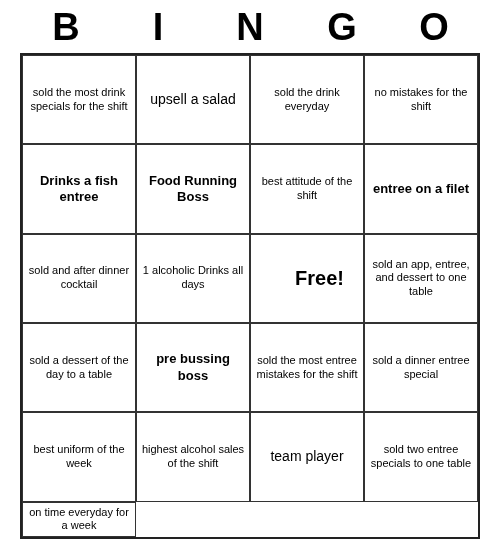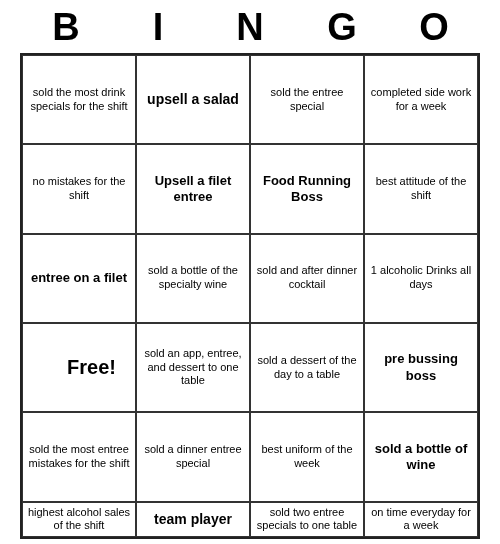--- a/index.html
+++ b/index.html
@@ -40,21 +40,21 @@
       align-items: center;
       justify-content: center;
       text-align: center;
       padding: 3px;
       font-size: 11px;
       line-height: 1.25;
       background: #fff;
     }
     .cell.large-text {
       font-size: 14px;
-      font-weight: bold;
+      font-weight: normal;
     }
     .cell.free {
       font-size: 20px;
       font-weight: bold;
       padding-left: 28px;
     }
     .cell.bold {
       font-weight: bold;
       font-size: 13px;
     }
@@ -66,35 +66,32 @@
 <span>B</span>
     <span>I</span>
     <span>N</span>
     <span>G</span>
     <span>O</span>
   </div>
 
 <div id="bingo-grid">
 <div class="cell">sold the most drink specials for the shift</div>
     <div class="cell large-text">upsell a salad</div>
-    <div class="cell">sold the entree special</div>
-    <div class="cell">completed side work for a week</div>
+    <div class="cell">sold the drink everyday</div>
     <div class="cell">no mistakes for the shift</div>
-    <div class="cell bold">Upsell a filet entree</div>
+    <div class="cell bold">Drinks a fish entree</div>
     <div class="cell bold">Food Running Boss</div>
     <div class="cell">best attitude of the shift</div>
     <div class="cell bold">entree on a filet</div>
-    <div class="cell">sold a bottle of the specialty wine</div>
     <div class="cell">sold and after dinner cocktail</div>
     <div class="cell">1 alcoholic Drinks all days</div>
     <div class="cell free">Free!</div>
     <div class="cell">sold an app, entree, and dessert to one table</div>
     <div class="cell">sold a dessert of the day to a table</div>
     <div class="cell bold">pre bussing boss</div>
     <div class="cell">sold the most entree mistakes for the shift</div>
     <div class="cell">sold a dinner entree special</div>
     <div class="cell">best uniform of the week</div>
-    <div class="cell bold">sold a bottle of wine</div>
     <div class="cell">highest alcohol sales of the shift</div>
     <div class="cell large-text">team player</div>
     <div class="cell">sold two entree specials to one table</div>
     <div class="cell">on time everyday for a week</div>
   </div>
 
 </body></html>

